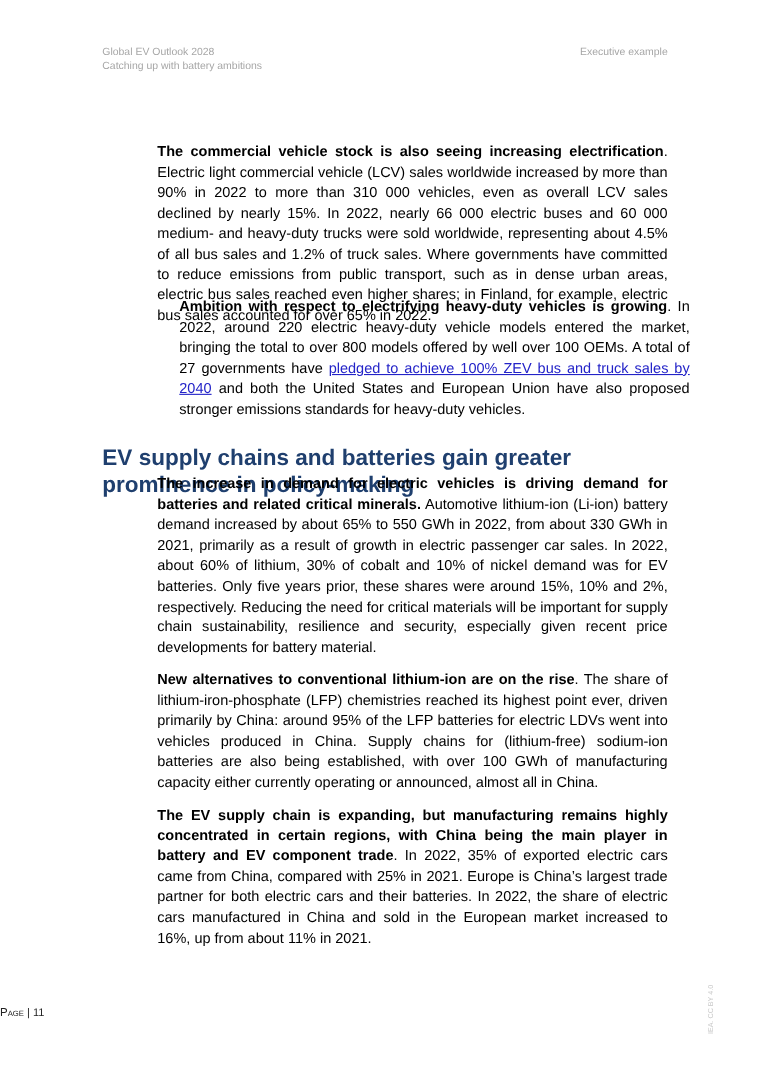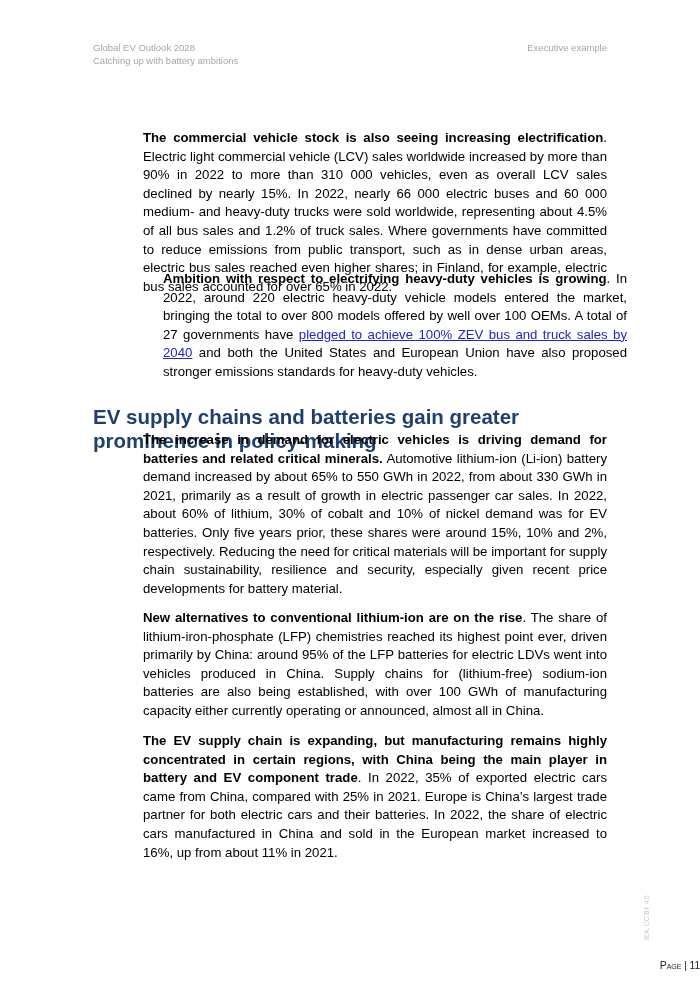--- a/index.html
+++ b/index.html
@@ -4,21 +4,21 @@
 <style>
   html, body { margin: 0; padding: 0; background: #ffffff; }
   body { width: 700px; height: 990px; position: relative; overflow: hidden; font-family: "Liberation Sans", sans-serif; color: #000; }
   .hdr-left { position: absolute; left: 93px; top: 41px; font-size: 9.5px; line-height: 13px; color: #a6a6a6; }
   .hdr-right { position: absolute; right: 93px; top: 41px; font-size: 9.5px; line-height: 13px; color: #a6a6a6; }
   .body-col { position: absolute; left: 143px; width: 464px; font-size: 13.2px; line-height: 18.6px; text-align: justify; }
   .body-col p { margin: 0; }
   .body-col b { font-weight: bold; }
   a.link { color: #1a0dab; text-decoration: underline; color: #2323c8; }
   .section-title { position: absolute; left: 93px; top: 405px; width: 530px; font-size: 20.5px; line-height: 24px; font-weight: bold; color: #1f3f6e; margin: 0; }
-  .footer { position: absolute; top: 959px; left: 0; width: 700px; text-align: right; font-size: 10px; color: #222; }
+  .footer { position: absolute; top: 915px; left: 0; width: 700px; text-align: left; font-size: 10px; color: #222; }
   .footer .sc { font-variant: small-caps; font-size: 10.5px; }
   .watermark { position: absolute; left: 643px; top: 940px; transform: rotate(-90deg); transform-origin: left top; font-size: 6.5px; color: #c8c8c8; white-space: nowrap; }
 </style>
 </head>
 <body>
 
 <div class="hdr-left">
   <div>Global EV Outlook 2028</div>
   <div>Catching up with battery ambitions</div>
 </div>

